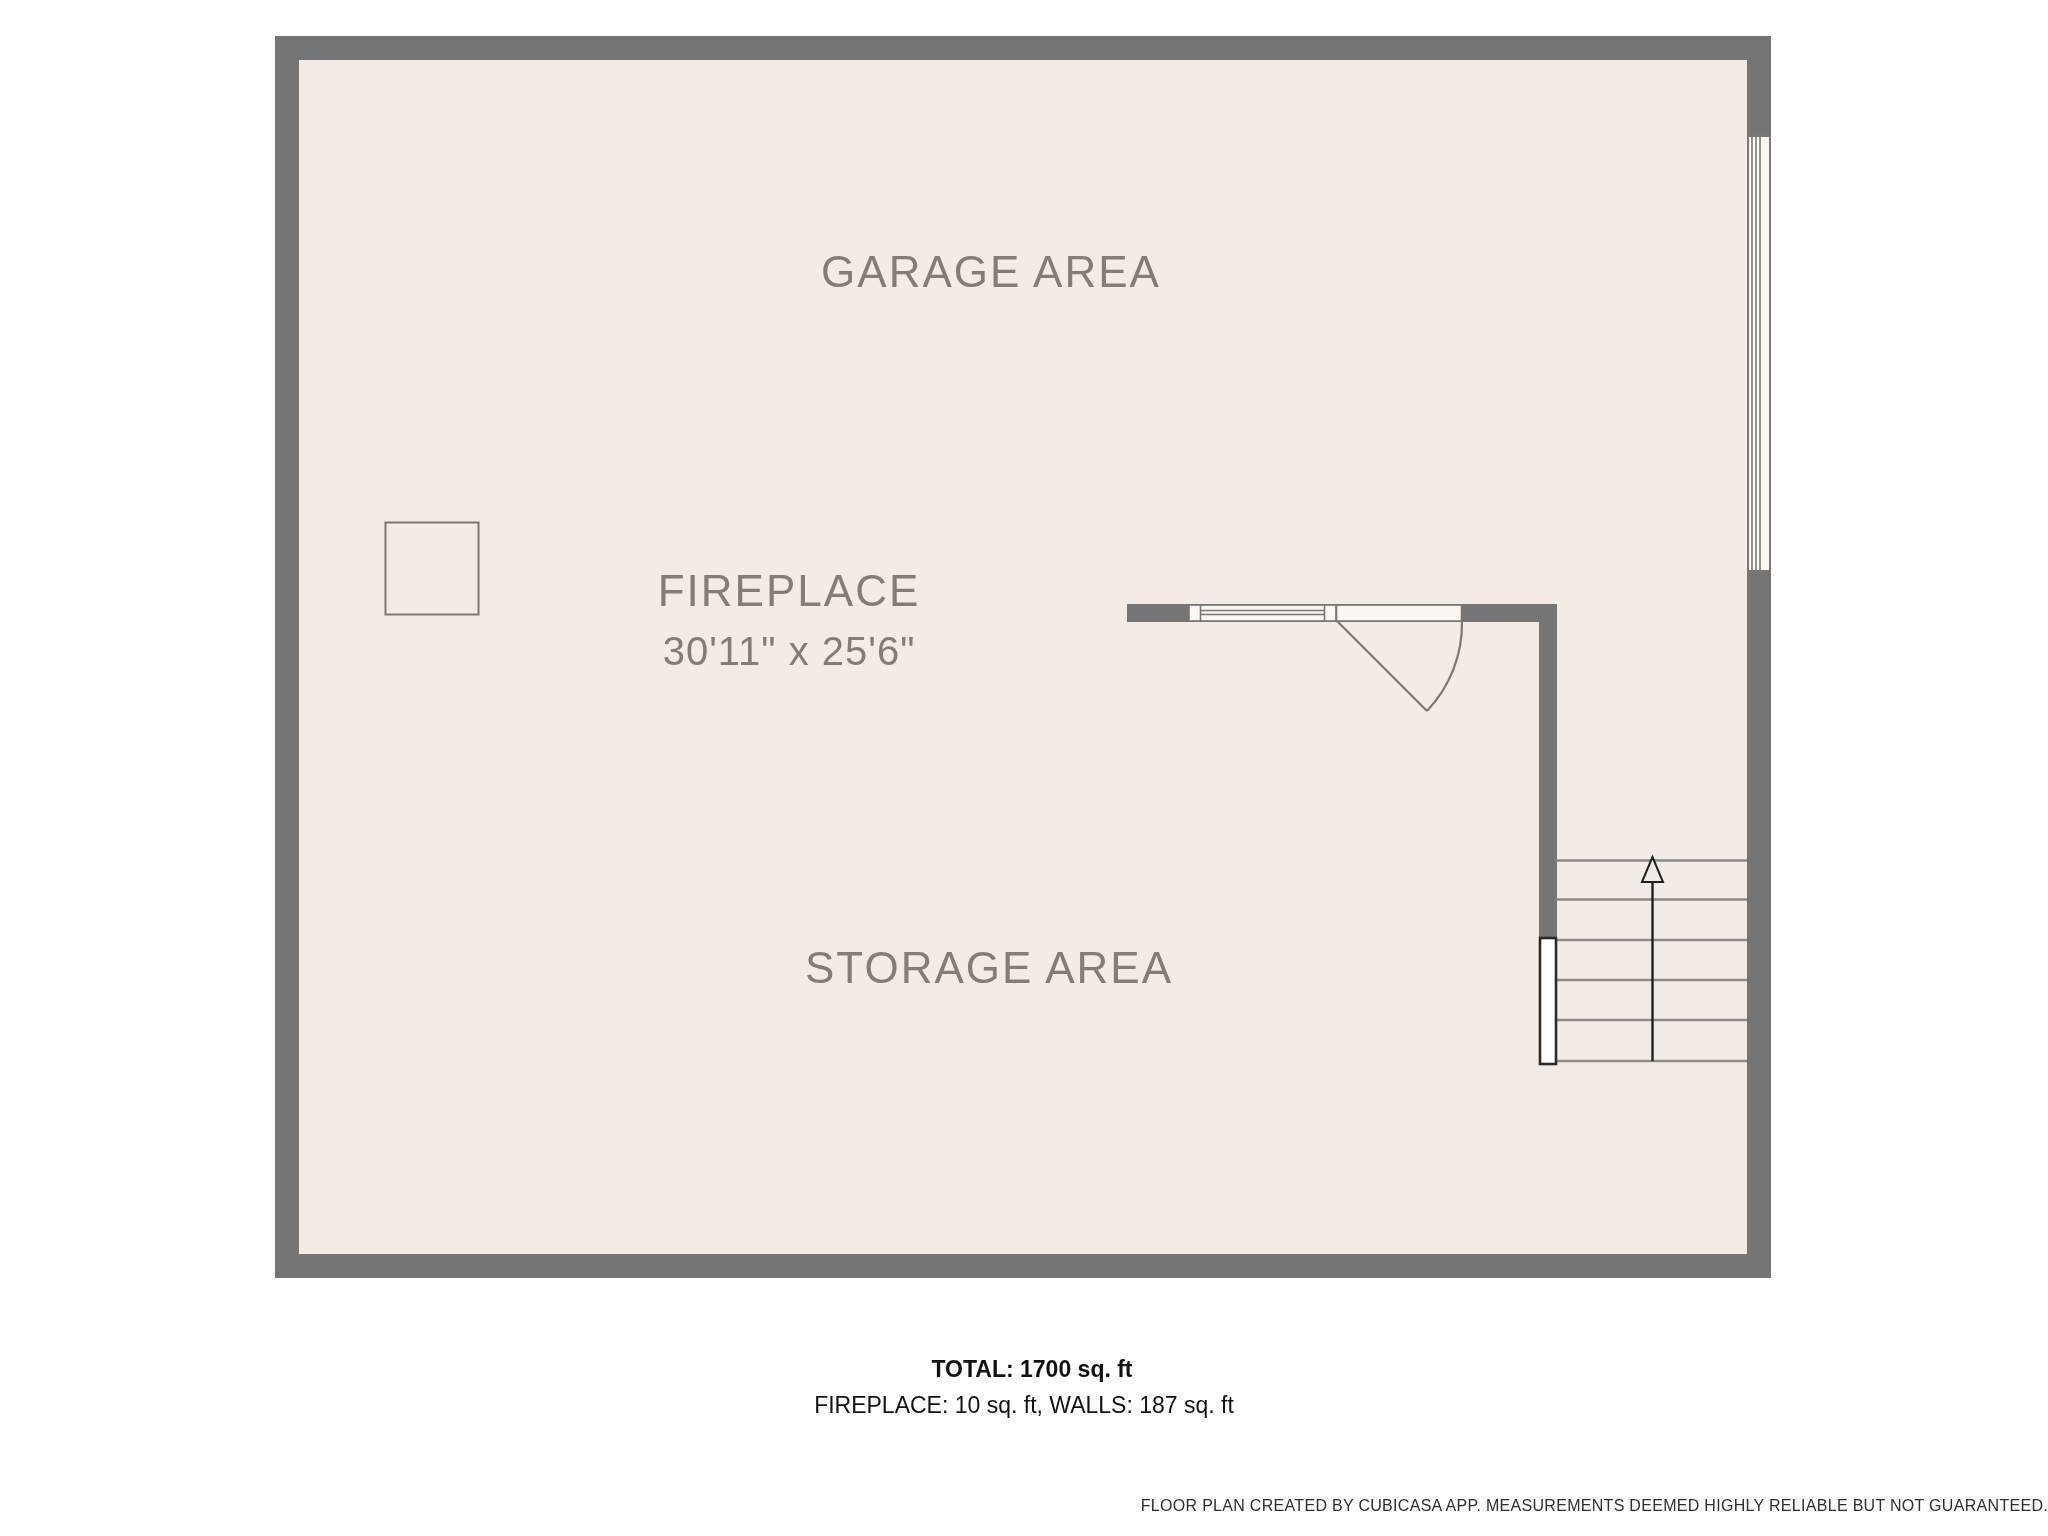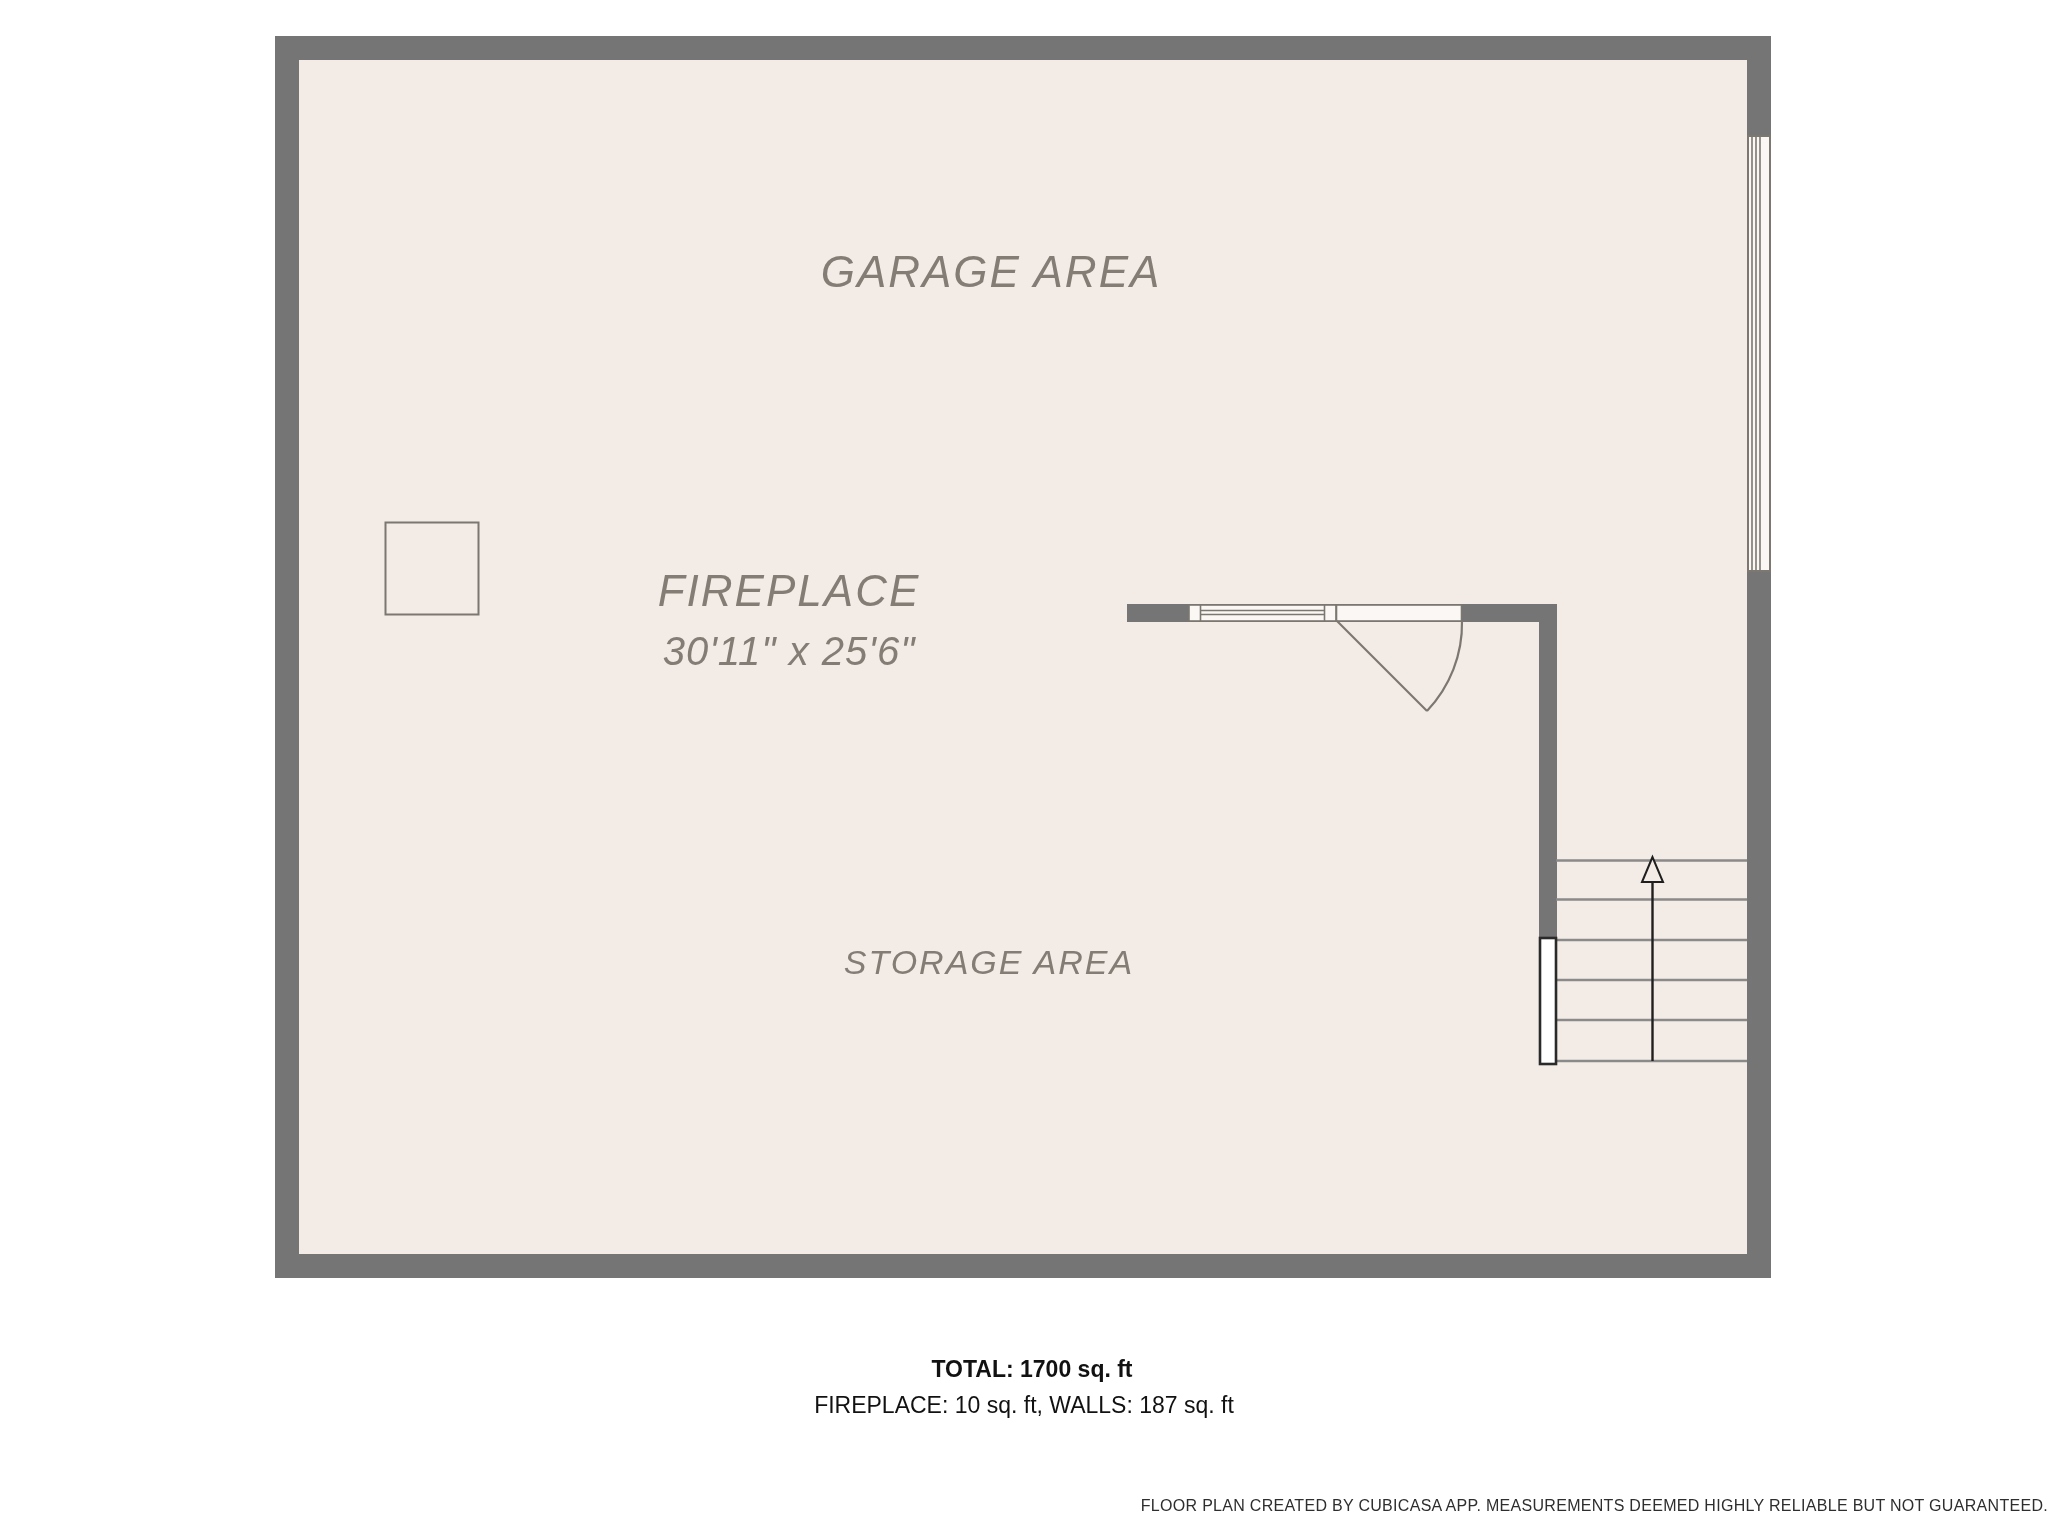--- a/index.html
+++ b/index.html
@@ -33,26 +33,25 @@
   .arrow-head{fill:var(--floor);stroke:var(--dark-line);stroke-width:2;}
   .railing{fill:#FFFFFF;stroke:#2A2A2A;stroke-width:2.6;}
   .column{fill:none;stroke:var(--line);stroke-width:2;}
 
   .room-label{
     position:absolute;
     transform:translateX(-50%);
     color:var(--room-label);
     white-space:nowrap;
     letter-spacing:2px;
-    font-style:italic;
   }
   .lbl-garage{left:991px;top:247px;font-size:44px;}
   .lbl-basement{left:789px;top:566px;font-size:44px;}
   .lbl-basement-dims{left:789px;top:629px;font-size:40px;letter-spacing:1px;}
-  .lbl-storage{left:989px;top:943px;font-size:34px;}
+  .lbl-storage{left:989px;top:943px;font-size:44px;}
 
   .summary{
     position:absolute;left:0;top:1351px;width:100%;
     text-align:center;
     font-size:23px;line-height:36px;
     color:var(--summary-text);
   }
   .summary .total{font-weight:bold;margin-left:16px;}
   .disclaimer{
     position:absolute;left:0;top:1497px;width:100%;

